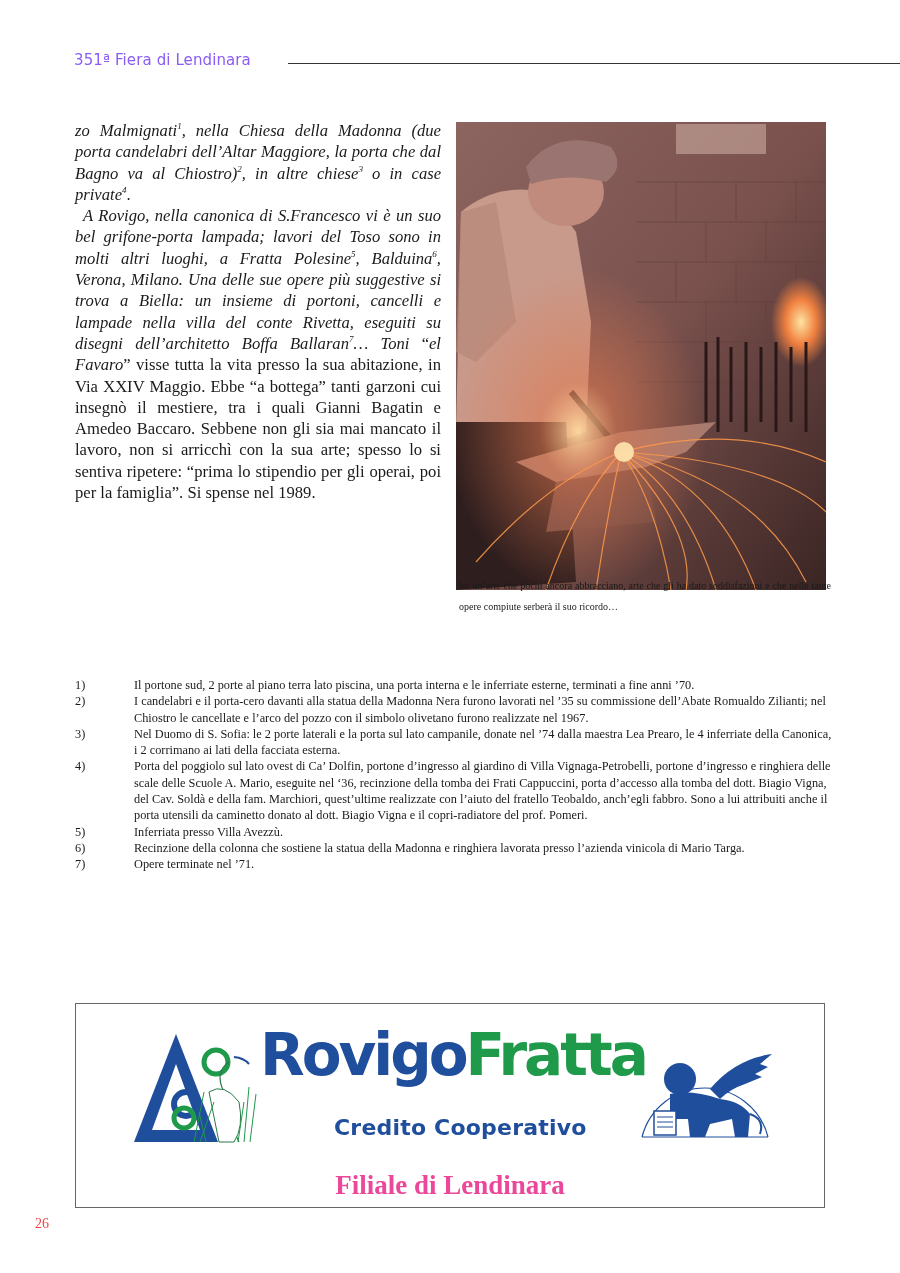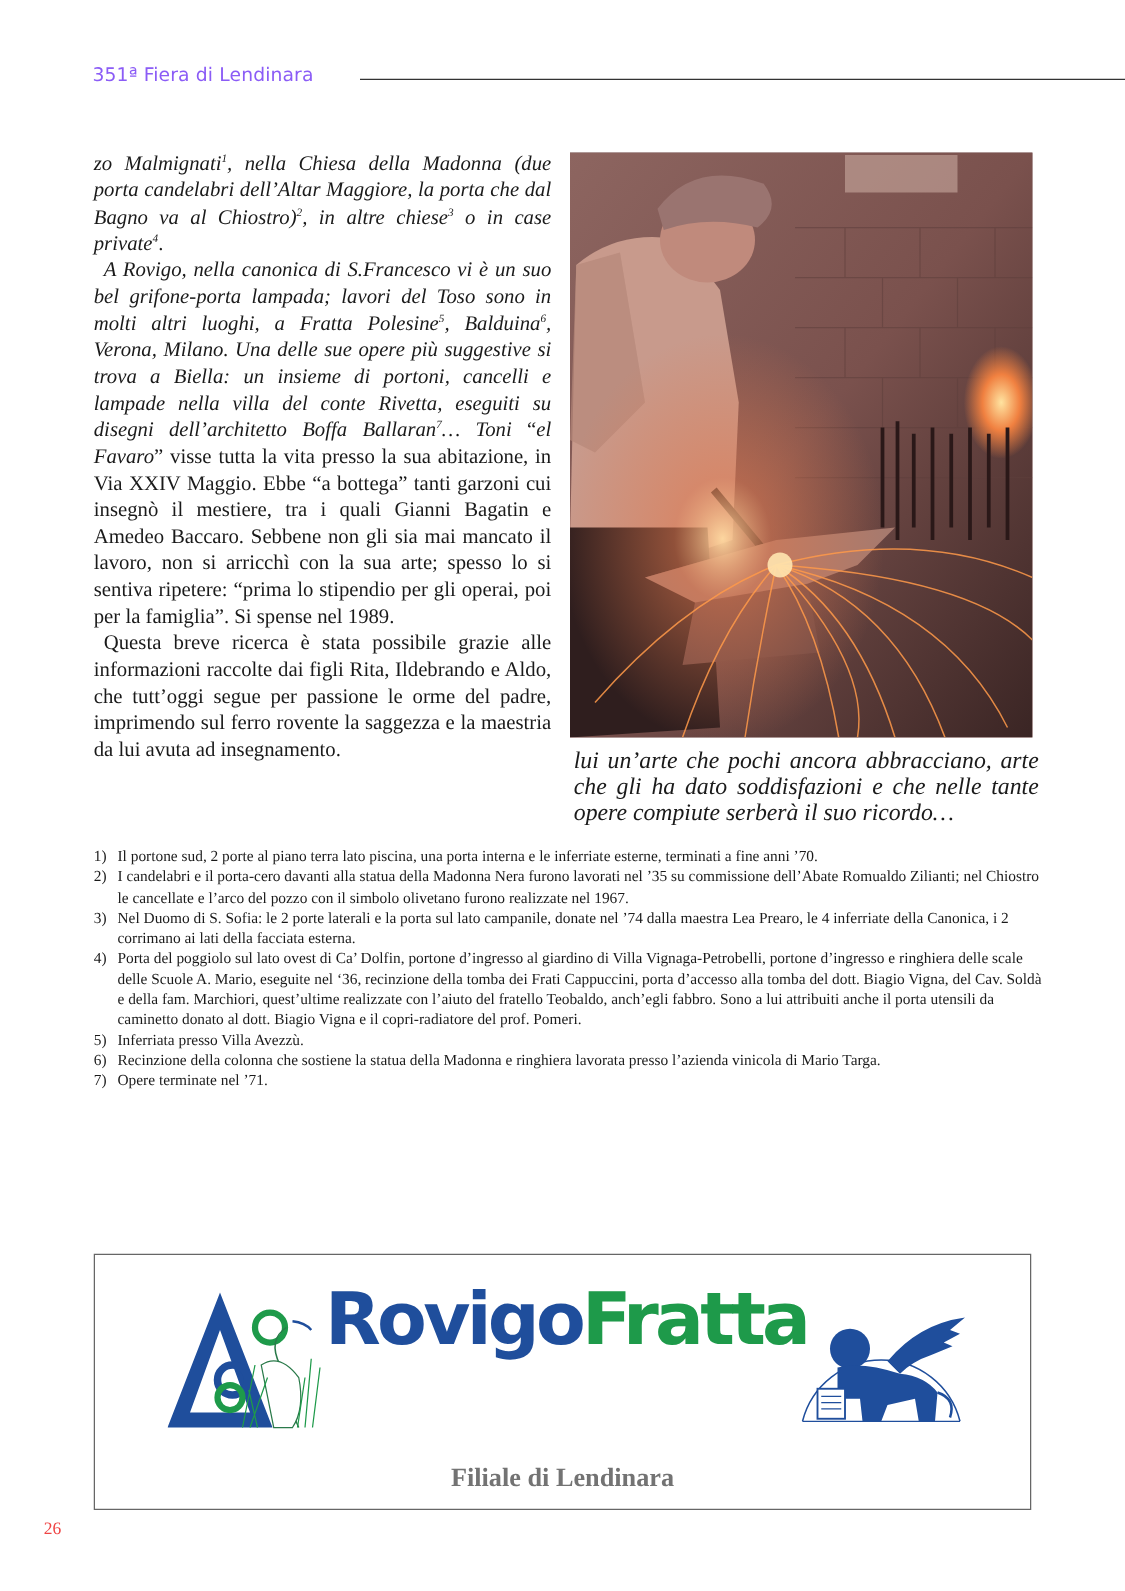--- a/index.html
+++ b/index.html
@@ -24,32 +24,32 @@
   }
   .col-left p { margin: 0; }
   .col-left p.indent { text-indent: 8px; }
   .col-left sup { font-size: 9px; line-height: 0; vertical-align: super; }
   .photo {
     position: absolute; left: 456px; top: 122px; width: 370px; height: 468px;
     overflow: hidden; background: #6a4340;
   }
   .photo svg { display: block; }
   .caption {
-    position: absolute; left: 459px; top: 598px; width: 372px;
-    font-family: "Liberation Serif", "DejaVu Serif", serif;
-    font-style: italic; font-size: 19px; line-height: 21px; text-align: justify;
+    position: absolute; left: 459px; top: 575px; width: 372px;
+    font-family: "Liberation Serif", "DejaVu Serif", serif;
+    font-size: 10px; line-height: 21px; text-align: justify;
   }
   .notes {
     position: absolute; left: 75px; top: 677px; width: 760px;
     font-family: "Liberation Serif", "DejaVu Serif", serif;
     font-size: 12.3px; line-height: 16.3px;
   }
   .note { display: flex; }
   .note .num { width: 19px; flex: 0 0 19px; }
-  .note .txt { flex: 1; }
+  .note .txt { flex: 1; margin-left: 40px; }
   .ad-box {
     position: absolute; left: 75px; top: 1003px; width: 748px; height: 203px;
     border: 1.5px solid #666; background: #fff;
   }
   .ad-left-logo { position: absolute; left: 58px; top: 28px; }
   .ad-right-logo { position: absolute; left: 564px; top: 35px; }
   .brand {
     position: absolute; left: 184px; top: 22px;
     font-family: "DejaVu Sans", "Liberation Sans", sans-serif;
     font-size: 58px; font-weight: bold; letter-spacing: -3px; line-height: 1;
@@ -57,37 +57,36 @@
   .brand .b1 { color: #1f4e9c; text-align: center; }
   .brand .b2 { color: #1e9a4a; }
   .subbrand {
     position: absolute; left: 258px; top: 111px;
     font-family: "DejaVu Sans", "Liberation Sans", sans-serif;
     font-size: 22px; font-weight: bold; color: #1f4e9c; letter-spacing: 0.2px;
   }
   .branch {
     position: absolute; left: 0; right: 0; top: 166px; text-align: center;
     font-family: "Liberation Serif", "DejaVu Serif", serif;
-    font-size: 21px; font-weight: bold; color: #737373;
+    font-size: 27px; font-weight: bold; color: #ec4899;
   }
   .page-number {
     position: absolute; left: 35px; top: 1216px;
     font-family: "Liberation Serif", "DejaVu Serif", serif; font-size: 14px; color: #ef4444;
   }
 </style>
 </head>
 <body>
 
 <div class="running-head">351ª Fiera di Lendinara</div>
 <div class="head-rule"></div>
 
 <div class="col-left">
   <p><i><span>zo Malmignati</span><sup>1</sup><span>, nella Chiesa della Madonna (due porta candelabri dell’Altar Maggiore, la porta che dal Bagno va al Chiostro)</span><sup>2</sup><span>, in altre chiese</span><sup>3</sup><span> o in case private</span><sup>4</sup></i><span>.</span></p>
   <p class="indent"><i><span>A Rovigo, nella canonica di S.Francesco vi è un suo bel grifone-porta lampada; lavori del Toso sono in molti altri luoghi, a Fratta Polesine</span><sup>5</sup><span>, Balduina</span><sup>6</sup><span>, Verona, Milano. Una delle sue opere più suggestive si trova a Biella: un insieme di portoni, cancelli e lampade nella villa del conte Rivetta, eseguiti su disegni dell’architetto Boffa Ballaran</span><sup>7</sup><span>… Toni </span></i><span>“</span><i><span>el Favaro</span></i><span>” visse tutta la vita presso la sua abitazione, in Via XXIV Maggio. Ebbe “a bottega” tanti garzoni cui insegnò il mestiere, tra i quali Gianni Bagatin e Amedeo Baccaro. Sebbene non gli sia mai mancato il lavoro, non si arricchì con la sua arte; spesso lo si sentiva ripetere: “prima lo stipendio per gli operai, poi per la famiglia”. Si spense nel 1989.</span></p>
-  <p class="indent">Questa breve ricerca è stata possibile grazie alle informazioni raccolte dai figli Rita, Ildebrando e Aldo, che tutt’oggi segue per passione le orme del padre, imprimendo sul ferro rovente la saggezza e la maestria da lui avuta ad insegnamento.</p>
 </div>
 
 <div class="photo">
   <svg width="370" height="468" viewBox="0 0 370 468">
     <defs>
       <linearGradient id="bg" x1="0" y1="0" x2="1" y2="1">
         <stop offset="0" stop-color="#8d6560"></stop>
         <stop offset="0.5" stop-color="#7a514d"></stop>
         <stop offset="1" stop-color="#3a2524"></stop>
       </linearGradient>
@@ -185,20 +184,21 @@
       <circle cx="82" cy="30" r="12" fill="none" stroke="#1e9a4a" stroke-width="5"></circle>
       <path d="M100 25 Q110 26 115 32" stroke="#1f4e9c" stroke-width="2" fill="none"></path>
       <path d="M95 30 Q80 40 90 60 Q95 90 105 110" stroke="#2a7a4a" stroke-width="1.2" fill="none"></path>
       <path d="M75 60 Q90 50 105 70 Q110 95 100 110 L85 110 Q80 85 75 60 Z" fill="#fff" stroke="#2a7a4a" stroke-width="1"></path>
       <g stroke="#1e9a4a" stroke-width="1">
         <path d="M60 110 L70 60 M66 110 L80 70 M110 110 L115 55 M116 110 L122 62 M104 110 L110 70 M72 110 L65 80"></path>
       </g>
     </svg>
   </div>
   <div class="brand"><span class="b1">Rovigo</span><span class="b2">Fratta</span></div>
+  <div class="subbrand">Credito Cooperativo</div>
   <div class="ad-right-logo">
     <svg width="135" height="100" viewBox="0 0 135 100">
       <path d="M2 98 A65 65 0 0 1 128 98" fill="none" stroke="#1f4e9c" stroke-width="1.2"></path>
       <line x1="2" y1="98" x2="128" y2="98" stroke="#1f4e9c" stroke-width="1"></line>
       <circle cx="40" cy="40" r="16" fill="#1f4e9c"></circle>
       <path d="M30 55 Q50 50 80 60 Q100 62 110 75 L108 98 L95 98 L92 80 L70 85 L65 98 L50 98 L48 80 L30 80 Z" fill="#1f4e9c"></path>
       <path d="M70 50 Q95 20 132 15 L120 25 L128 28 L115 35 L122 38 L105 45 Q90 50 80 60 Z" fill="#1f4e9c"></path>
       <path d="M110 75 Q125 80 120 95" stroke="#1f4e9c" stroke-width="2" fill="none"></path>
       <rect x="14" y="72" width="22" height="24" fill="#fff" stroke="#1f4e9c" stroke-width="1.5"></rect>
       <path d="M17 78 H33 M17 83 H33 M17 88 H33" stroke="#1f4e9c" stroke-width="1"></path>

